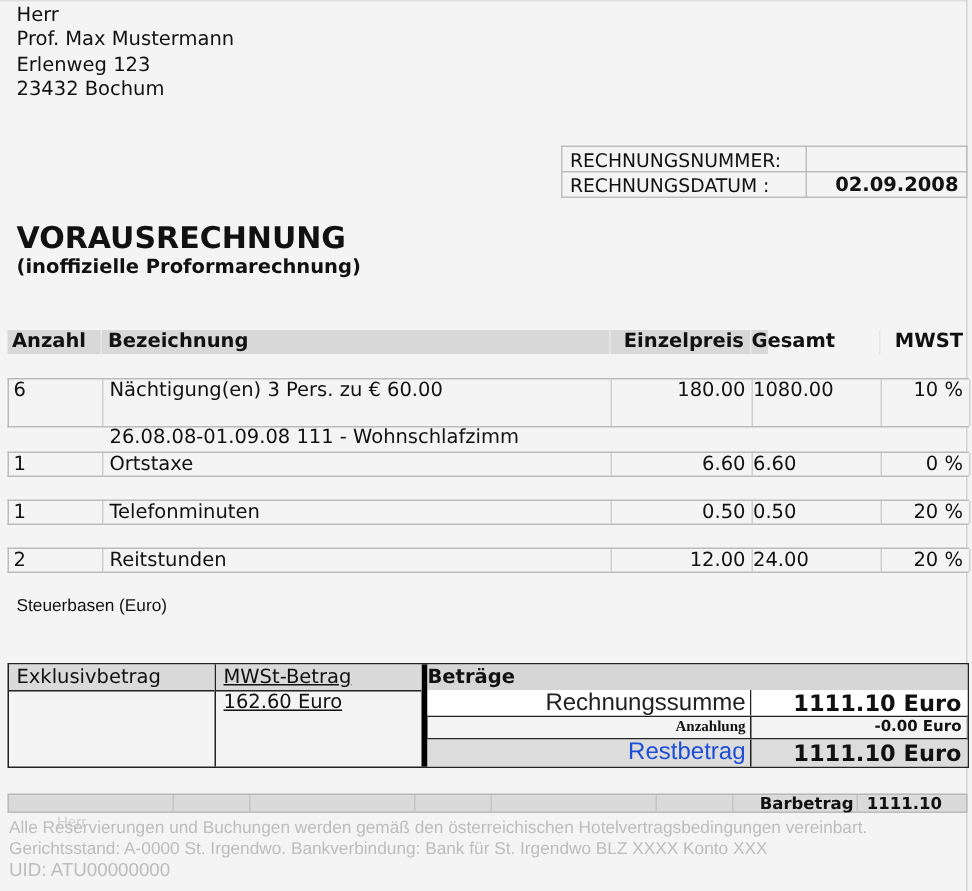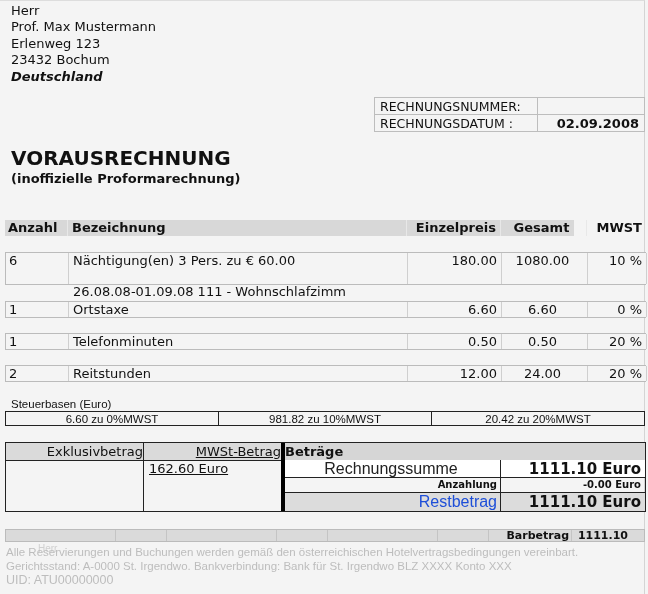--- a/index.html
+++ b/index.html
@@ -27,55 +27,55 @@
   table { border-collapse: collapse; }
   .meta { left: 374px; top: 96px; width: 271px; font-size: 12.5px; }
   .meta td { border: 1px solid #bdbdbd; height: 16px; padding: 0 5px; white-space: nowrap; }
   .meta td.val { text-align: right; font-weight: bold; font-size: 13px; width: 96px; }
 
   
   .title { left: 11px; top: 145px; font-size: 20px; font-weight: bold; letter-spacing: 0px; }
   .subtitle { left: 11px; top: 170px; font-size: 13px; font-weight: bold; }
 
   
-  .hdr { left: 5px; top: 219px; width: 569px; height: 16px;
+  .hdr { left: 5px; top: 219px; width: 507px; height: 16px;
          background: #d8d8d8; font-weight: bold; font-size: 13px; }
   .hdr div, .row div { position: absolute; top: 0; height: 100%; box-sizing: border-box; white-space: nowrap; }
   .hdr div { line-height: 16px; border-right: 1px solid #e8e8e8; }
   .c-qty { left: 0; width: 63px; padding-left: 3px; }
   .c-desc { left: 63px; width: 339px; padding-left: 4px; }
   .c-price { left: 402px; width: 94px; text-align: right; padding-right: 4px; }
-  .c-total { left: 496px; width: 86px; text-align: center; padding-right: 4px; }
+  .c-total { left: 496px; width: 86px; text-align: left; padding-right: 4px; }
   .c-vat { left: 582px; width: 59px; text-align: right; padding-right: 4px; }
 
   .row { left: 5px; width: 641px; background: #f4f4f4;
          border-top: 1px solid #bbb; border-bottom: 1px solid #bbb; border-left: 1px solid #bbb; box-sizing: border-box; }
   .row div { border-right: 1px solid #cfcfcf; padding-top: 0px; line-height: 16px; }
   .row .c-desc div { position: static; border: none; }
 
   
   .tb-label { left: 11px; top: 397px; font-family: "Liberation Sans", sans-serif; font-size: 11.5px; }
   .tb { left: 5px; top: 410px; width: 640px; height: 15px;
         font-family: "Liberation Sans", sans-serif; font-size: 11.5px; }
   .tb td { border: 1px solid #222; text-align: center; height: 13px; padding: 0; width: 33.33%; }
 
   
   .sum { left: 5px; top: 441px; width: 641px; height: 70px; border: 1px solid #222; box-sizing: border-box; }
   .sum .cell { position: absolute; box-sizing: border-box; }
-  .sum .lh { background: #dadada; height: 17px; line-height: 17px; padding-left: 5px; border-bottom: 1px solid #222; text-align: right; }
+  .sum .lh { background: #dadada; height: 17px; line-height: 17px; padding-left: 5px; border-bottom: 1px solid #222; }
   .sum .col1 { left: 0; width: 138px; top: 0; bottom: 0; border-right: 1px solid #222; }
   .sum .col2 { left: 138px; width: 141px; top: 0; bottom: 0; border-right: 4px solid #000000; text-decoration: underline; }
   .sum .col3 { left: 279px; right: 0; top: 0; bottom: 0; }
   .sum .val { padding-left: 5px; line-height: 16px; }
   .b-head { height: 17px; line-height: 17px; background: #d6d6d6; font-weight: bold; }
   .b-row { position: absolute; left: 0; right: 0; display: flex; box-sizing: border-box; }
-  .b-row .k { width: 216px; text-align: right; padding-right: 3px; border-right: 1px solid #222; box-sizing: border-box; }
+  .b-row .k { width: 216px; text-align: right; padding-right: 3px; border-right: 1px solid #222; box-sizing: border-box; font-family: Liberation Serif, serif; }
   .b-row .v { flex: 1; text-align: right; padding-right: 4px; font-weight: bold; box-sizing: border-box; }
   .b-sum { top: 17px; height: 18px; font-size: 15px; line-height: 18px; border-bottom: 1px solid #222; }
-  .b-sum .k { font-family: "Liberation Sans", sans-serif; font-size: 16px; color: #222; background: #fff; text-align: center; }
+  .b-sum .k { font-family: "Liberation Sans", sans-serif; font-size: 16px; color: #222; background: #fff; }
   .b-sum .v { background: #fff; }
   .b-dep { top: 35px; height: 15px; font-size: 10px; line-height: 14px; border-bottom: 1px solid #222; }
   .b-dep .k { font-weight: bold; }
   .b-rest { top: 50px; height: 18px; font-size: 15px; line-height: 18px; background: #dcdcdc; }
   .b-rest .k { font-family: "Liberation Sans", sans-serif; font-size: 16px; color: #1d4ed8; }
 
   
   .bar { left: 5px; top: 528px; width: 640px; height: 13px; background: #dadada; border: 1px solid #bbb; box-sizing: border-box; }
   .bar .seg { position: absolute; top: 0; bottom: 0; border-right: 1px solid #c4c4c4; }
   .bar .lbl { position: absolute; right: 75px; top: -1px; font-weight: bold; font-size: 11px; line-height: 13px; }
@@ -90,21 +90,20 @@
 </head>
 <body>
 
 <div class="page">
 
   <div class="abs address">
     <div>Herr</div>
     <div>Prof. Max Mustermann</div>
     <div>Erlenweg 123</div>
     <div>23432 Bochum</div>
-    <div class="country">Deutschland</div>
   </div>
 
   <table class="abs meta">
     <tbody>
         <tr>
       <td>RECHNUNGSNUMMER:</td>
       <td class="val"></td>
     </tr>
     <tr>
       <td>RECHNUNGSDATUM :</td>
@@ -153,29 +152,20 @@
 
   <div class="abs row" style="top:364px;height:17px;">
     <div class="c-qty">2</div>
     <div class="c-desc">Reitstunden</div>
     <div class="c-price">12.00</div>
     <div class="c-total">24.00</div>
     <div class="c-vat">20 %</div>
   </div>
 
   <div class="abs tb-label">Steuerbasen (Euro)</div>
-  <table class="abs tb">
-    <tbody>
-        <tr>
-      <td>6.60 zu 0%MWST</td>
-      <td>981.82 zu 10%MWST</td>
-      <td>20.42 zu 20%MWST</td>
-    </tr>
-  </tbody>
-    </table>
 
   <div class="abs sum">
     <div class="cell col1">
       <div class="lh">Exklusivbetrag</div>
     </div>
     <div class="cell col2">
       <div class="lh">MWSt-Betrag</div>
       <div class="val">162.60 Euro</div>
     </div>
     <div class="cell col3">

